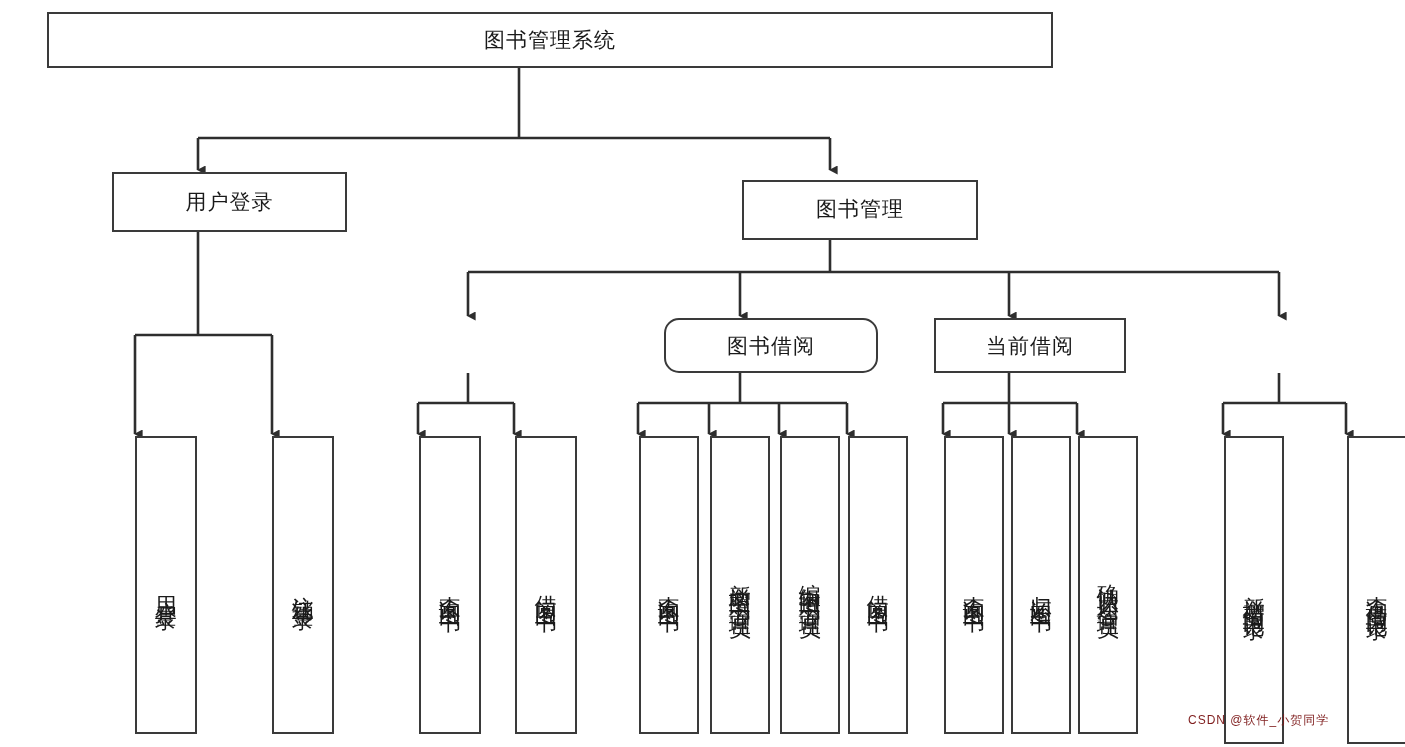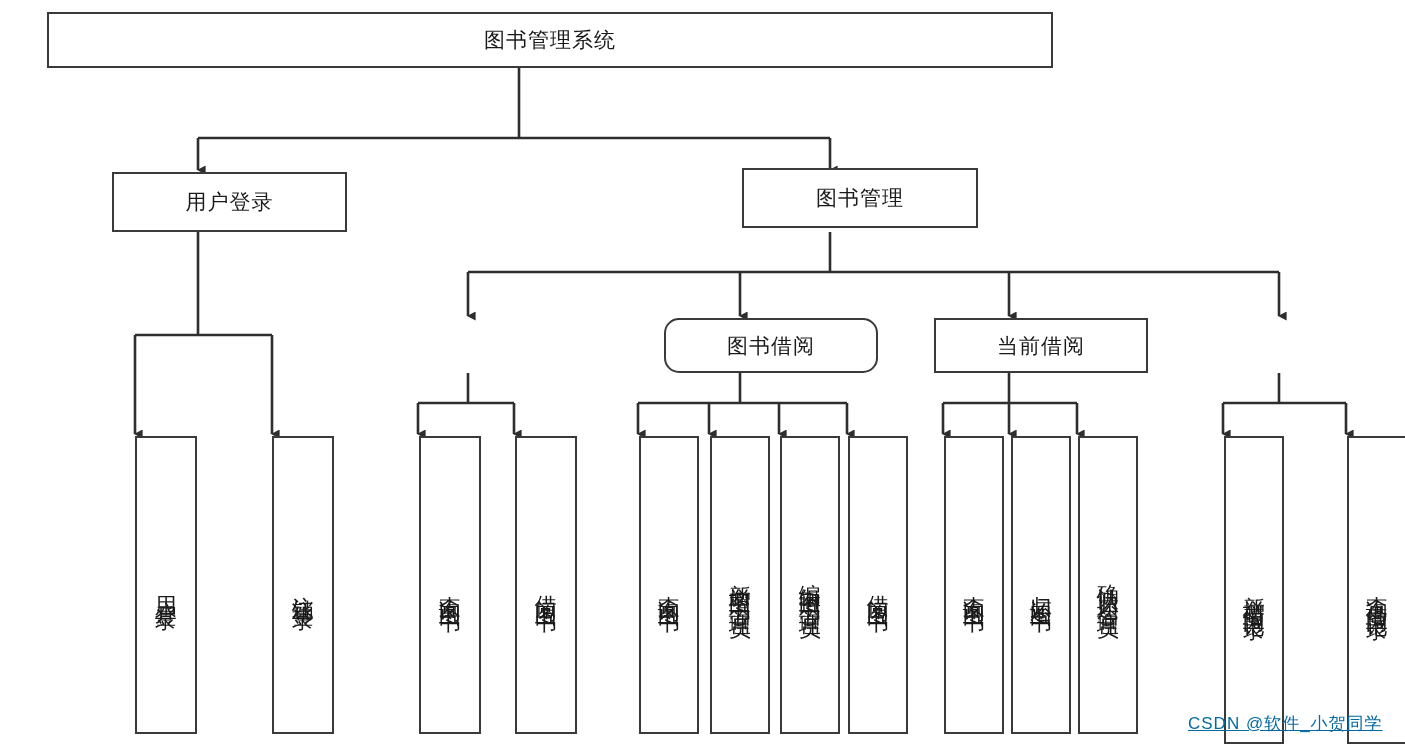--- a/index.html
+++ b/index.html
@@ -7,22 +7,22 @@
        font-family:"Liberation Sans","DejaVu Sans",sans-serif;color:#1a1a1a;}
   #diagram-root{position:absolute;left:0;top:0;width:1405px;height:747px;}
   svg.edges{position:absolute;left:0;top:0;width:1405px;height:747px;pointer-events:none;}
   .node{position:absolute;box-sizing:border-box;background:#ffffff;
         border:2px solid #3a3a3a;display:flex;align-items:center;justify-content:center;
         text-align:center;margin-left:31px;}
   .node.h{font-size:21px;letter-spacing:1px;line-height:1.2;}
   .node.v{writing-mode:vertical-rl;text-orientation:upright;font-size:22px;
           letter-spacing:5px;line-height:1.25;padding-top:6px;}
   .node.v span{display:block;}
-  .watermark{position:absolute;left:1188px;top:712px;font-size:17px;color:#0369a1;
-             letter-spacing:1px;white-space:nowrap;text-decoration:underline;}
+  .watermark{position:absolute;left:1188px;top:712px;font-size:12px;color:#7f1d1d;
+             letter-spacing:1px;white-space:nowrap;}
 </style>
 </head>
 <body>
 
 <div id="diagram-root">
 
   <svg class="edges" viewBox="0 0 1405 747" xmlns="http://www.w3.org/2000/svg">
     <defs>
       <marker id="arw" markerWidth="9" markerHeight="9" refX="4.5" refY="7.6" orient="auto" markerUnits="userSpaceOnUse">
         <path d="M0,0 L9,0 L4.5,8.6 Z" fill="#2e2e2e"></path>
@@ -72,28 +72,28 @@
     </g>
   </svg>
 
   <div class="node h" style="left:16px;top:12px;width:1006px;height:56px;">
     <span>图书管理系统</span>
   </div>
 
   <div class="node h" style="left:81px;top:172px;width:235px;height:60px;">
     <span>用户登录</span>
   </div>
-  <div class="node h" style="left:711px;top:168px;width:236px;height:60px;">
+  <div class="node h" style="left:711px;top:180px;width:236px;height:60px;font-family:Liberation Serif, serif;">
     <span>图书管理</span>
   </div>
 
   <div class="node h" style="left:633px;top:318px;width:214px;height:55px;border-radius:15px;">
     <span>图书借阅</span>
   </div>
-  <div class="node h" style="left:903px;top:318px;width:214px;height:55px;">
+  <div class="node h" style="left:903px;top:318px;width:192px;height:55px;">
     <span>当前借阅</span>
   </div>
 
   <div class="node v" style="left:104px;top:436px;width:62px;height:298px;">
     <span>用户登录</span>
   </div>
   <div class="node v" style="left:241px;top:436px;width:62px;height:298px;">
     <span>注销登录</span>
   </div>
 

